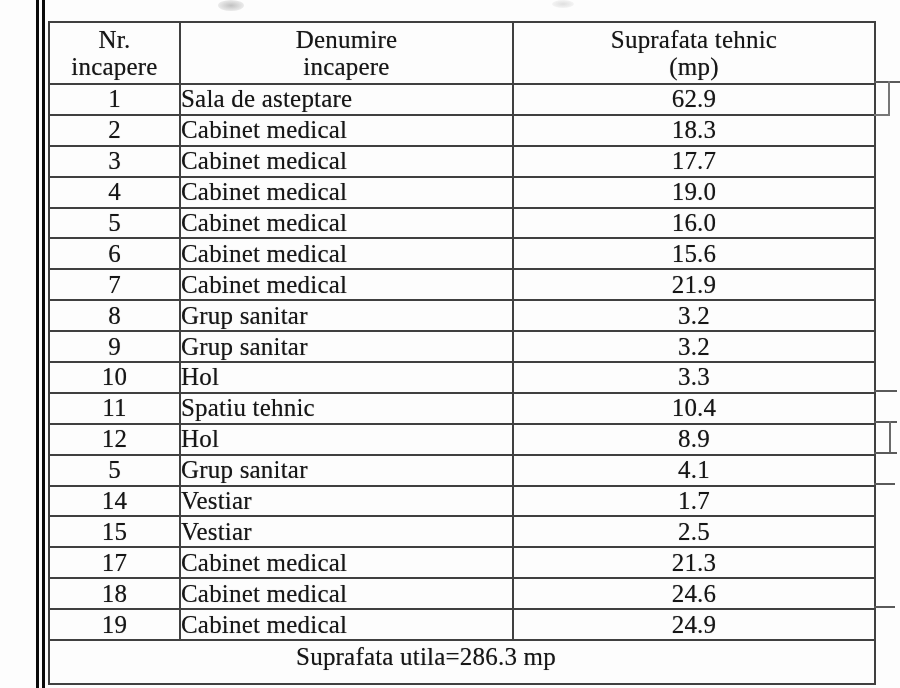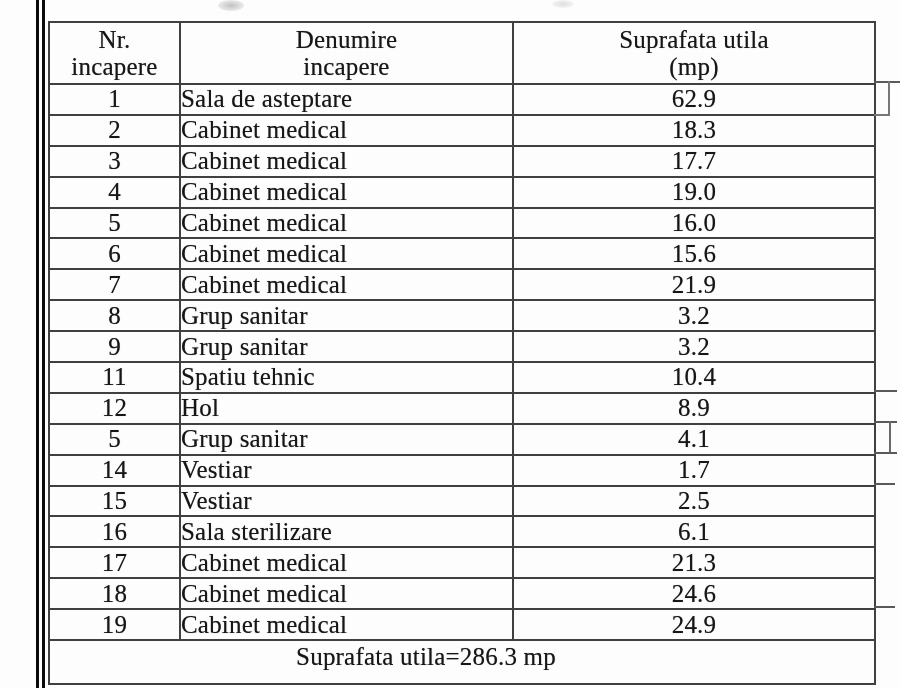--- a/index.html
+++ b/index.html
@@ -101,21 +101,21 @@
       <tr>
         <th>
           <span>Nr.</span><br>
           <span>incapere</span>
         </th>
         <th>
           <span>Denumire</span><br>
           <span>incapere</span>
         </th>
         <th>
-          <span>Suprafata utila</span><br>
+          <span>Suprafata tehnic</span><br>
           <span>(mp)</span>
         </th>
       </tr>
     </thead>
     <tbody id="rows-body">
         <tr>
           <td class="col-nr">1</td>
           <td class="col-denumire">Sala de asteptare</td>
           <td class="col-suprafata">62.9</td>
         </tr>
@@ -153,20 +153,25 @@
           <td class="col-nr">8</td>
           <td class="col-denumire">Grup sanitar</td>
           <td class="col-suprafata">3.2</td>
         </tr>
         <tr>
           <td class="col-nr">9</td>
           <td class="col-denumire">Grup sanitar</td>
           <td class="col-suprafata">3.2</td>
         </tr>
         <tr>
+          <td class="col-nr">10</td>
+          <td class="col-denumire">Hol</td>
+          <td class="col-suprafata">3.3</td>
+        </tr>
+        <tr>
           <td class="col-nr">11</td>
           <td class="col-denumire">Spatiu tehnic</td>
           <td class="col-suprafata">10.4</td>
         </tr>
         <tr>
           <td class="col-nr">12</td>
           <td class="col-denumire">Hol</td>
           <td class="col-suprafata">8.9</td>
         </tr>
         <tr>
@@ -176,25 +181,20 @@
         </tr>
         <tr>
           <td class="col-nr">14</td>
           <td class="col-denumire">Vestiar</td>
           <td class="col-suprafata">1.7</td>
         </tr>
         <tr>
           <td class="col-nr">15</td>
           <td class="col-denumire">Vestiar</td>
           <td class="col-suprafata">2.5</td>
-        </tr>
-        <tr>
-          <td class="col-nr">16</td>
-          <td class="col-denumire">Sala sterilizare</td>
-          <td class="col-suprafata">6.1</td>
         </tr>
         <tr>
           <td class="col-nr">17</td>
           <td class="col-denumire">Cabinet medical</td>
           <td class="col-suprafata">21.3</td>
         </tr>
         <tr>
           <td class="col-nr">18</td>
           <td class="col-denumire">Cabinet medical</td>
           <td class="col-suprafata">24.6</td>

